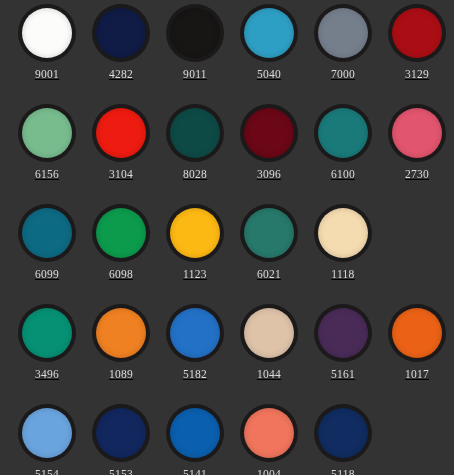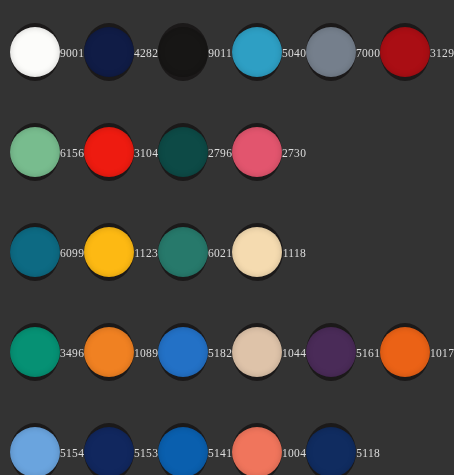--- a/index.html
+++ b/index.html
@@ -24,24 +24,25 @@
   .swatch-row {
     display: flex;
     height: 100px;
     padding-left: 10px;
     box-sizing: border-box;
   }
   .swatch-cell {
     width: 74px;
     height: 100px;
     display: flex;
-    flex-direction: row;
+    flex-direction: column;
     align-items: center;
     justify-content: flex-start;
     box-sizing: border-box;
+    text-decoration: underline;
   }
   .swatch-cell.empty {
     visibility: hidden;
   }
   .swatch-disc-ring {
     width: 58px;
     height: 58px;
     margin-top: 4px;
     border-radius: 50%;
     background: #1b1919;
@@ -121,35 +122,53 @@
       <div class="swatch-cell">
         <div class="swatch-disc-ring" style="background: rgb(27, 25, 25);">
           <div class="swatch-disc" style="background: rgb(238, 27, 16);"></div>
         </div>
         <div class="swatch-label" style="color: rgb(220, 220, 220);">3104</div>
       </div>
       <div class="swatch-cell">
         <div class="swatch-disc-ring" style="background: rgb(27, 25, 25);">
           <div class="swatch-disc" style="background: rgb(13, 74, 70);"></div>
         </div>
-        <div class="swatch-label" style="color: rgb(220, 220, 220);">2796</div>
+        <div class="swatch-label" style="color: rgb(220, 220, 220);">8028</div>
+      </div>
+      <div class="swatch-cell">
+        <div class="swatch-disc-ring" style="background: rgb(27, 25, 25);">
+          <div class="swatch-disc" style="background: rgb(107, 7, 22);"></div>
+        </div>
+        <div class="swatch-label" style="color: rgb(220, 220, 220);">3096</div>
+      </div>
+      <div class="swatch-cell">
+        <div class="swatch-disc-ring" style="background: rgb(27, 25, 25);">
+          <div class="swatch-disc" style="background: rgb(26, 122, 122);"></div>
+        </div>
+        <div class="swatch-label" style="color: rgb(220, 220, 220);">6100</div>
       </div>
       <div class="swatch-cell">
         <div class="swatch-disc-ring" style="background: rgb(27, 25, 25);">
           <div class="swatch-disc" style="background: rgb(226, 85, 110);"></div>
         </div>
         <div class="swatch-label" style="color: rgb(220, 220, 220);">2730</div>
       </div>
     </div>
     <div class="swatch-row">
       <div class="swatch-cell">
         <div class="swatch-disc-ring" style="background: rgb(27, 25, 25);">
           <div class="swatch-disc" style="background: rgb(13, 106, 131);"></div>
         </div>
         <div class="swatch-label" style="color: rgb(220, 220, 220);">6099</div>
+      </div>
+      <div class="swatch-cell">
+        <div class="swatch-disc-ring" style="background: rgb(27, 25, 25);">
+          <div class="swatch-disc" style="background: rgb(12, 155, 77);"></div>
+        </div>
+        <div class="swatch-label" style="color: rgb(220, 220, 220);">6098</div>
       </div>
       <div class="swatch-cell">
         <div class="swatch-disc-ring" style="background: rgb(27, 25, 25);">
           <div class="swatch-disc" style="background: rgb(253, 185, 19);"></div>
         </div>
         <div class="swatch-label" style="color: rgb(220, 220, 220);">1123</div>
       </div>
       <div class="swatch-cell">
         <div class="swatch-disc-ring" style="background: rgb(27, 25, 25);">
           <div class="swatch-disc" style="background: rgb(39, 121, 107);"></div>

